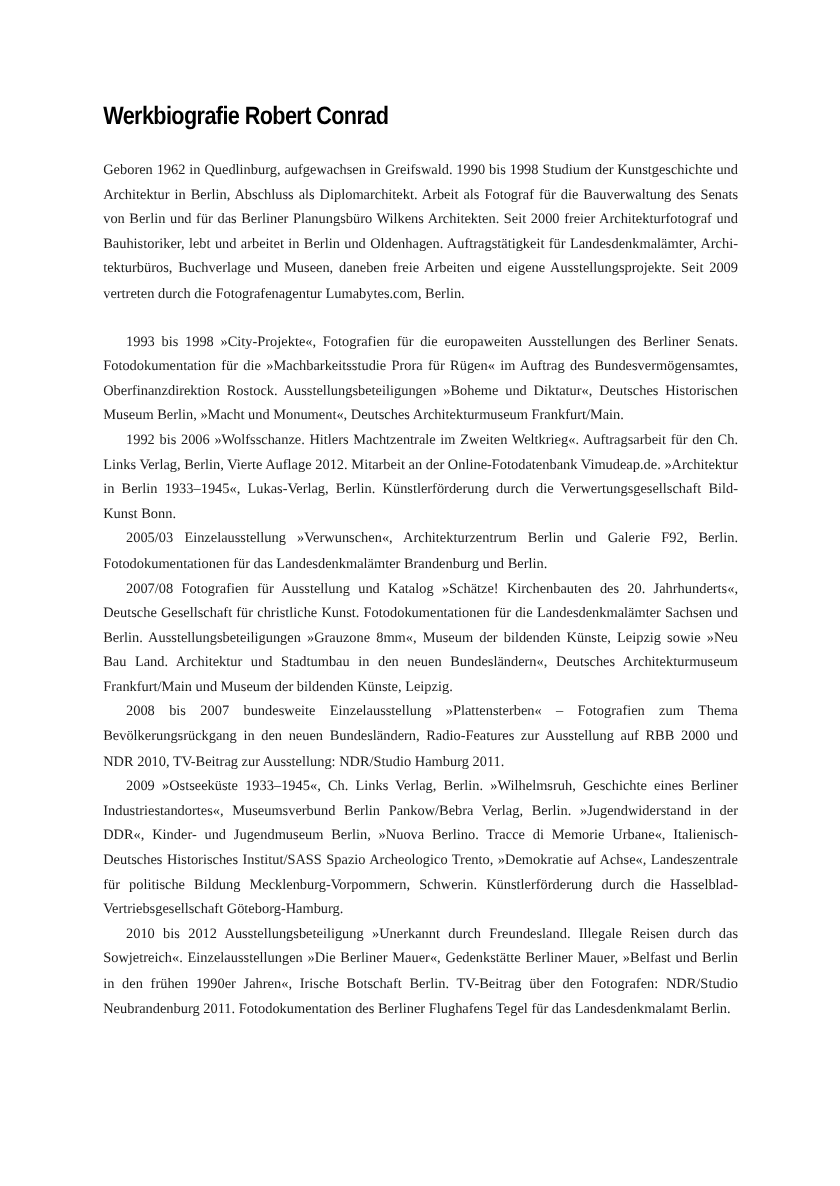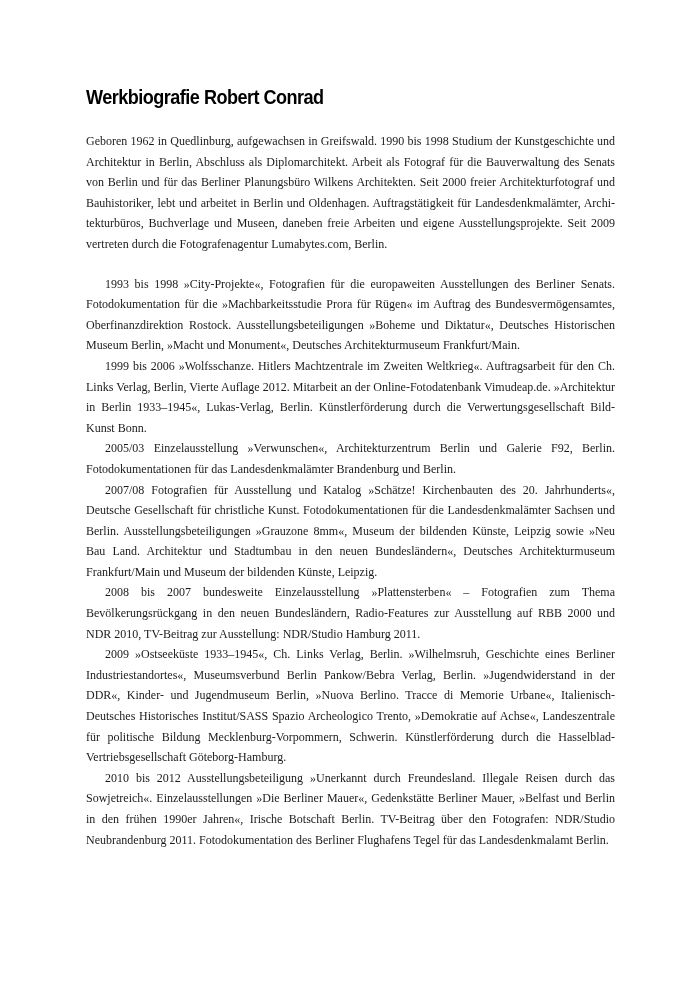--- a/index.html
+++ b/index.html
@@ -35,20 +35,20 @@
   .entry .year { font-weight: normal; }
 </style>
 </head>
 <body>
 
 <div class="page">
   <h1 class="title">Werkbiografie Robert Conrad</h1>
   <p class="intro">Geboren 1962 in Quedlinburg, aufgewachsen in Greifswald. 1990 bis 1998 Studium der Kunstgeschichte und Architektur in Berlin, Abschluss als Diplomarchitekt. Arbeit als Fotograf für die Bauverwaltung des Senats von Berlin und für das Berliner Planungsbüro Wilkens Architekten. Seit 2000 freier Architekturfotograf und Bauhistoriker, lebt und arbeitet in Berlin und Oldenhagen. Auftragstätigkeit für Landesdenkmalämter, Archi­tekturbüros, Buchverlage und Museen, daneben freie Arbeiten und eigene Ausstellungs­projekte. Seit 2009 vertreten durch die Fotografenagentur Lumabytes.com, Berlin.</p>
 
   <p class="entry"><span class="year">1993 bis 1998</span><span> »City-Projekte«, Fotografien für die europaweiten Ausstellungen des Berliner Senats. Fotodokumentation für die »Machbarkeitsstudie Prora für Rügen« im Auftrag des Bundesvermögensamtes, Oberfinanzdirektion Rostock. Ausstellungsbeteili­gungen »Boheme und Diktatur«, Deutsches Historischen Museum Berlin, »Macht und Monument«, Deutsches Architekturmuseum Frankfurt/Main.</span></p>
-  <p class="entry"><span class="year">1999 bis 2006</span><span> »Wolfsschanze. Hitlers Machtzentrale im Zweiten Weltkrieg«. Auf­tragsarbeit für den Ch. Links Verlag, Berlin, Vierte Auflage 2012. Mitarbeit an der Online-Fotodatenbank Vimudeap.de. »Architektur in Berlin 1933–1945«, Lukas-Verlag, Berlin. Künstlerförderung durch die Verwertungsgesellschaft Bild-Kunst Bonn.</span></p>
+  <p class="entry"><span class="year">1992 bis 2006</span><span> »Wolfsschanze. Hitlers Machtzentrale im Zweiten Weltkrieg«. Auf­tragsarbeit für den Ch. Links Verlag, Berlin, Vierte Auflage 2012. Mitarbeit an der Online-Fotodatenbank Vimudeap.de. »Architektur in Berlin 1933–1945«, Lukas-Verlag, Berlin. Künstlerförderung durch die Verwertungsgesellschaft Bild-Kunst Bonn.</span></p>
   <p class="entry"><span class="year">2005/03</span><span> Einzelausstellung »Verwunschen«, Architekturzentrum Berlin und Galerie F92, Berlin. Fotodokumentationen für das Landesdenkmalämter Brandenburg und Berlin.</span></p>
   <p class="entry"><span class="year">2007/08</span><span> Fotografien für Ausstellung und Katalog »Schätze! Kirchenbauten des 20. Jahrhunderts«, Deutsche Gesellschaft für christliche Kunst. Fotodokumentationen für die Landesdenkmalämter Sachsen und Berlin. Ausstellungsbeteiligungen »Grauzone 8mm«, Museum der bildenden Künste, Leipzig sowie »Neu Bau Land. Architektur und Stadtumbau in den neuen Bundesländern«, Deutsches Architekturmuseum Frankfurt/​Main und Museum der bildenden Künste, Leipzig.</span></p>
   <p class="entry"><span class="year">2008 bis 2007</span><span> bundesweite Einzelausstellung »Plattensterben« – Fotografien zum The­ma Bevölkerungsrückgang in den neuen Bundesländern, Radio-Features zur Ausstellung auf RBB 2000 und NDR 2010, TV-Beitrag zur Ausstellung: NDR/Studio Hamburg 2011.</span></p>
   <p class="entry"><span class="year">2009</span><span> »Ostseeküste 1933–1945«, Ch. Links Verlag, Berlin. »Wilhelmsruh, Geschich­te eines Berliner Industriestandortes«, Museumsverbund Berlin Pankow/Bebra Verlag, Berlin. »Jugendwiderstand in der DDR«, Kinder- und Jugendmuseum Berlin, »Nuova Berlino. Tracce di Memorie Urbane«, Italienisch-Deutsches Historisches Institut/SASS Spazio Archeologico Trento, »Demokratie auf Achse«, Landeszentrale für politische Bil­dung Mecklenburg-Vorpommern, Schwerin. Künstlerförderung durch die Hasselblad-Vertriebsgesellschaft Göteborg-Hamburg.</span></p>
   <p class="entry"><span class="year">2010 bis 2012</span><span> Ausstellungsbeteiligung »Unerkannt durch Freundesland. Illegale Reisen durch das Sowjetreich«. Einzelausstellungen »Die Berliner Mauer«, Gedenkstätte Berliner Mauer, »Belfast und Berlin in den frühen 1990er Jahren«, Irische Botschaft Berlin. TV-Beitrag über den Fotografen: NDR/Studio Neubrandenburg 2011. Foto­dokumentation des Berliner Flughafens Tegel für das Landesdenkmalamt Berlin.</span></p>
 
 </div>
 
 </body></html>

